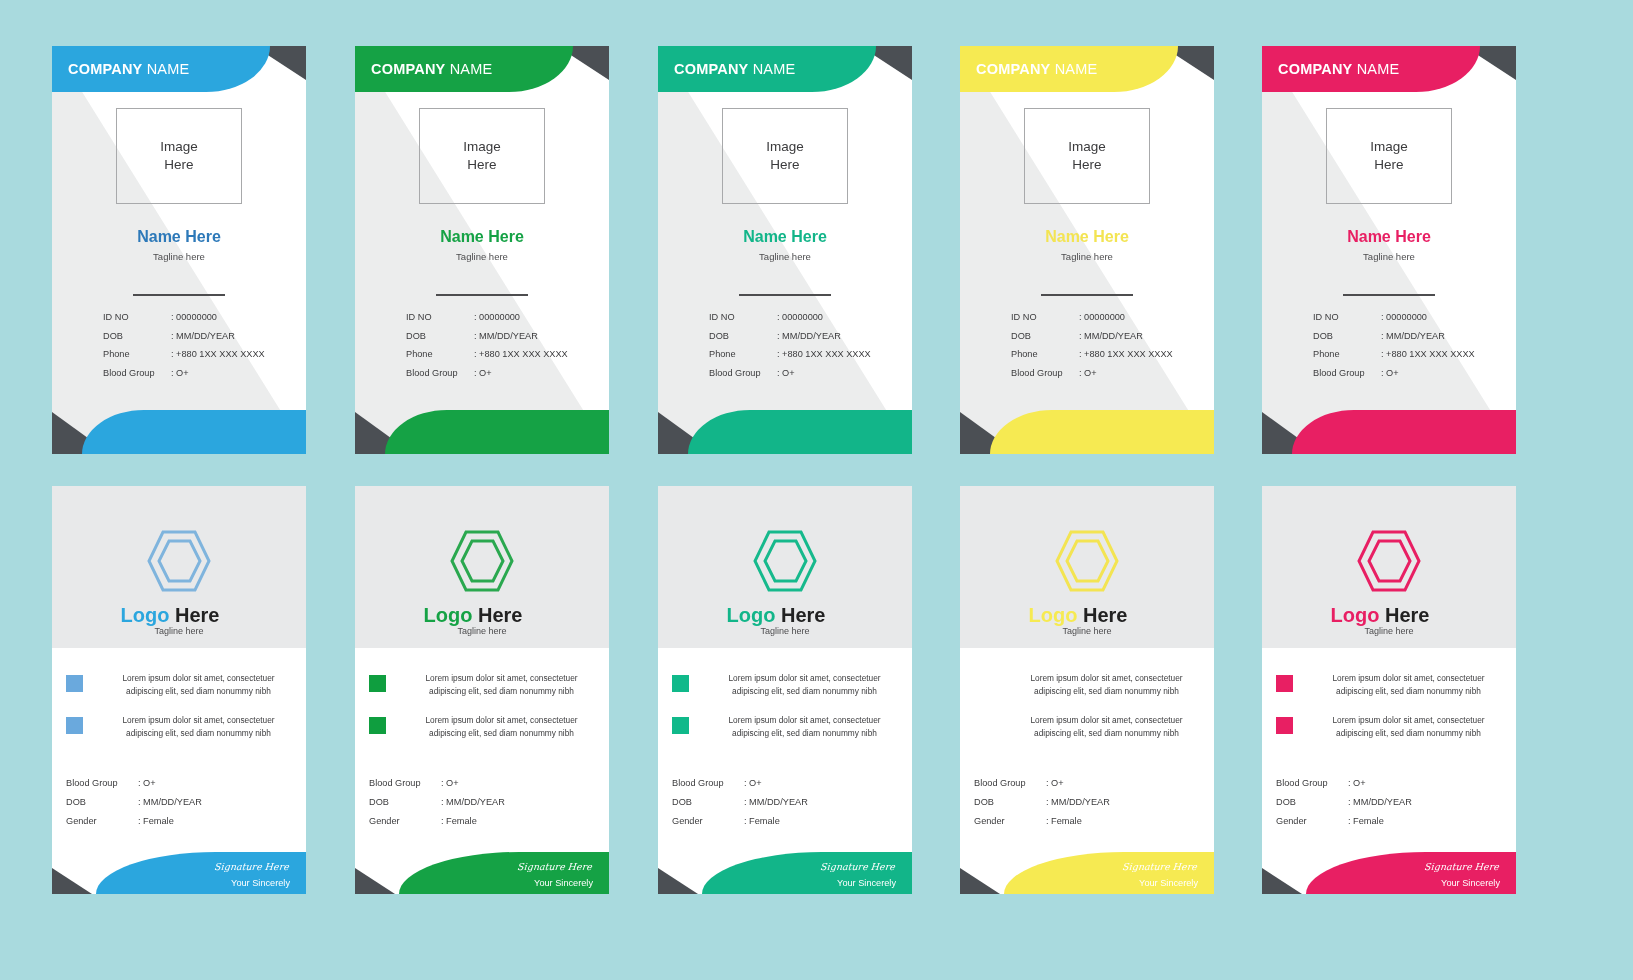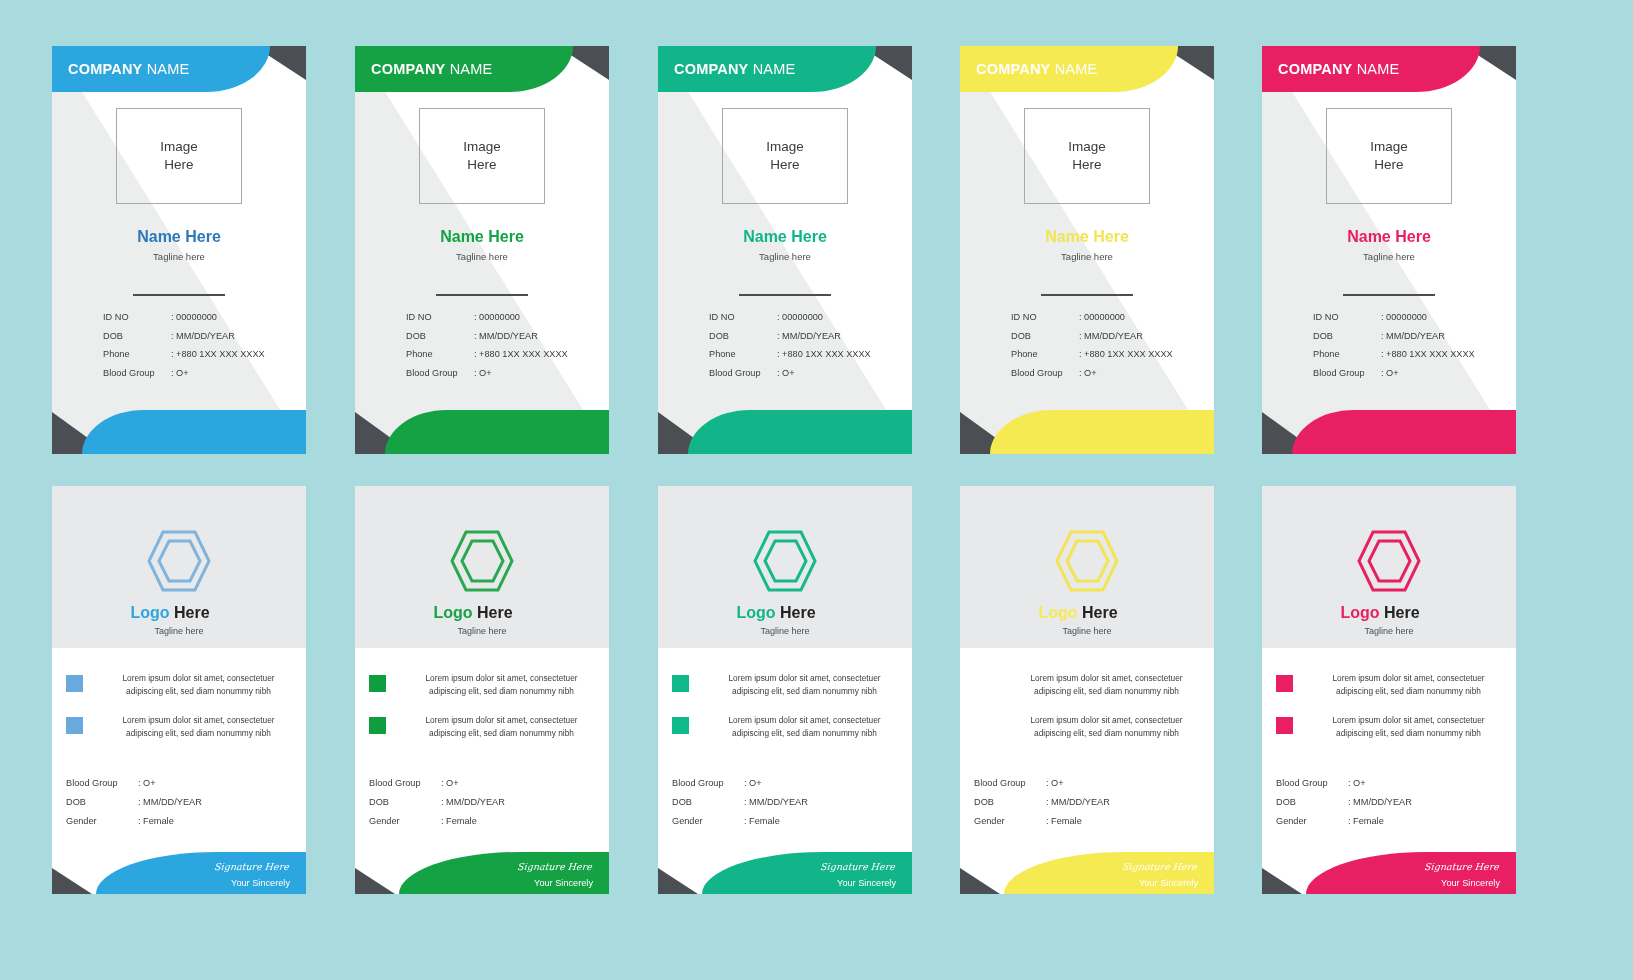--- a/index.html
+++ b/index.html
@@ -134,21 +134,21 @@
     width: 254px; height: 162px;
     background: #e8e9ea;
   }
   .logo-mark {
     position: absolute; top: 42px; left: 50%;
     transform: translateX(-50%);
     width: 64px; height: 66px;
   }
   .logo-txt {
     position: absolute; top: 118px; left: 0; width: 236px;
-    text-align: center; font-size: 16px; font-weight: 700;
+    text-align: center; font-size: 20px; font-weight: 700;
     color: #222;
   }
   .logo-txt .lw { color: var(--accent); }
   .logo-tag {
     position: absolute; top: 140px; left: 0; width: 254px;
     text-align: center; font-size: 9px; color: #4d4d4f;
   }
   .bullets { position: absolute; top: 186px; left: 0; width: 254px; }
   .brow {
     display: flex; align-items: flex-start;

